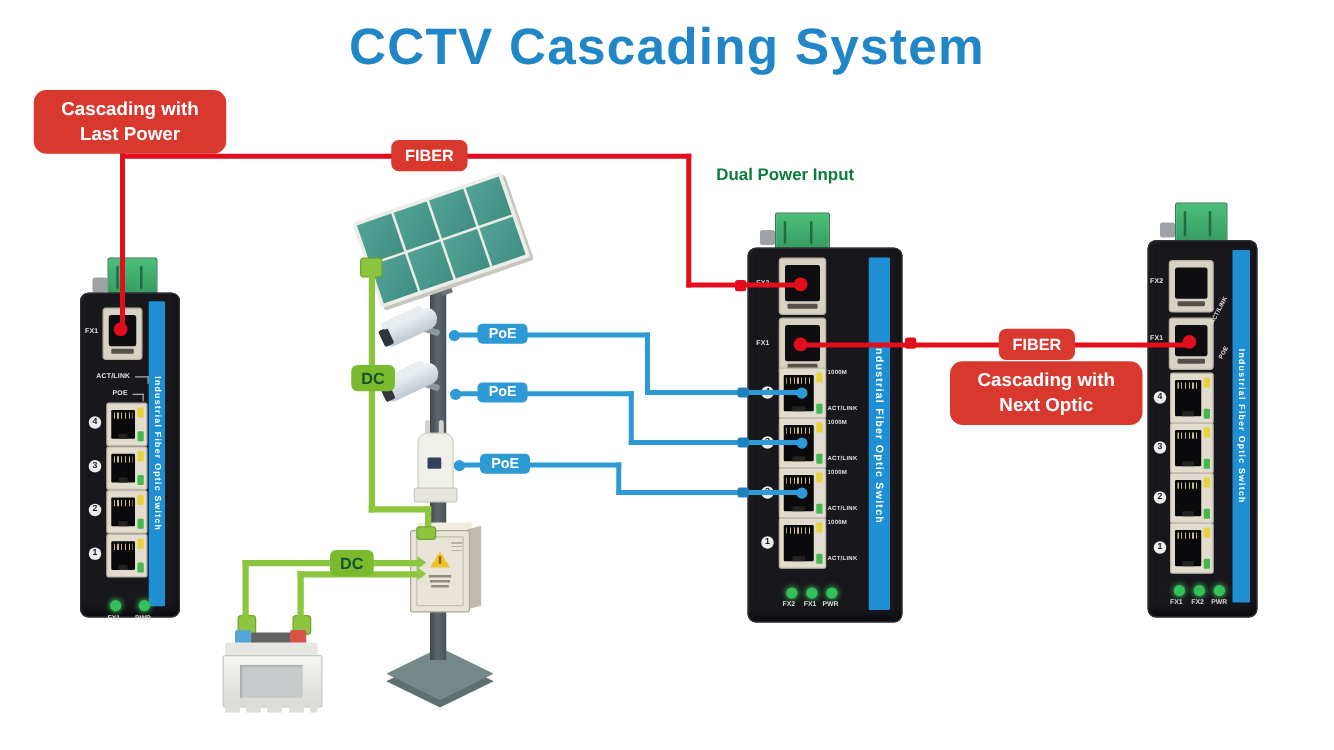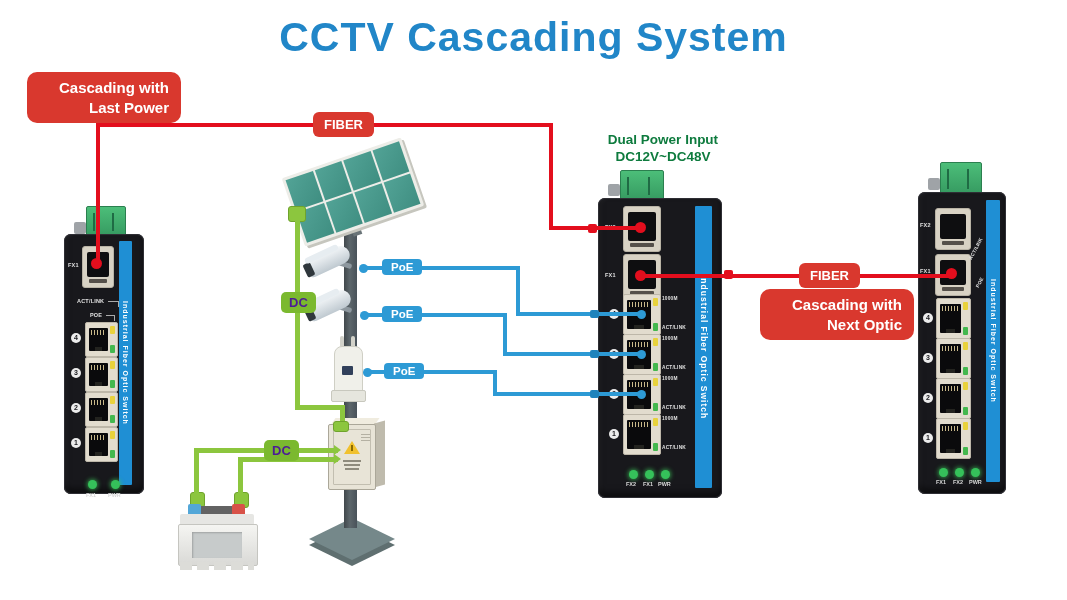--- a/index.html
+++ b/index.html
@@ -22,25 +22,25 @@
   .nub-red{position:absolute;width:9px;height:9px;border-radius:2px;background:#E30E1D;}
   .nub-blu{position:absolute;width:9px;height:8px;border-radius:2px;background:#1E83BC;}
   .arr{position:absolute;width:0;height:0;border-top:5px solid transparent;border-bottom:5px solid transparent;border-left:7px solid #8CC63E;}
   .gplug{position:absolute;background:#8CC63E;border:1px solid #6FA32C;border-radius:3px;}
 
   
   .fiber-badge{position:absolute;background:#D9382E;color:#fff;font-weight:bold;font-size:13px;
                padding:5px 11px;border-radius:6px;}
   .poe-badge{position:absolute;background:#2D9AD5;color:#fff;font-weight:bold;font-size:11.5px;
              padding:2px 9px;border-radius:4px;}
-  .dc-badge{position:absolute;background:#7BB92F;color:#4c1d95;font-weight:bold;font-size:13px;
+  .dc-badge{position:absolute;background:#7BB92F;color:#14532d;font-weight:bold;font-size:13px;
             padding:3px 8px;border-radius:5px;}
   .callout{position:absolute;background:#D9382E;color:#fff;font-weight:bold;font-size:15px;
-           text-align:right;padding:6px 12px;border-radius:10px;line-height:1.3;width:130px;}
-  .dual-power{position:absolute;color:#0E7B3E;font-weight:bold;font-size:13.5px;line-height:1.25;text-align:center;}
+           text-align:center;padding:6px 12px;border-radius:10px;line-height:1.3;width:130px;}
+  .dual-power{position:absolute;color:#0E7B3E;font-weight:bold;font-size:13.5px;line-height:1.25;text-align:left;}
 
   
   .sw{position:absolute;}
   .sw-body{position:absolute;background:#18181C;border-radius:7px;
            box-shadow:inset 0 0 0 1px #2E2E34, inset 0 -5px 7px rgba(0,0,0,.55), inset 3px 0 4px rgba(255,255,255,.05);}
   .terminal{position:absolute;background:linear-gradient(180deg,#4CBE79,#359960);border-radius:2px;border:1px solid #2B7F4F;}
   .terminal::before{content:"";position:absolute;left:15%;top:20%;width:2px;height:60%;background:#1F6B44;}
   .terminal::after{content:"";position:absolute;right:30%;top:20%;width:2px;height:60%;background:#1F6B44;}
   .dintab{position:absolute;background:#9FA3A7;border-radius:2px;}
   .stripe{position:absolute;background:#1F8FD4;color:#fff;font-weight:bold;writing-mode:vertical-rl;
@@ -352,17 +352,16 @@
     <div>Cascading with</div>
     <div>Last Power</div>
   </div>
   <div class="callout" style="left:760px;top:289px;">
     <div>Cascading with</div>
     <div>Next Optic</div>
   </div>
 
   <div class="dual-power" style="left:573px;top:132px;width:180px;">
     <div>Dual Power Input</div>
-    <div>DC12V~DC48V</div>
   </div>
 
   <div class="title">CCTV Cascading System</div>
 </div>
 
 </body></html>

